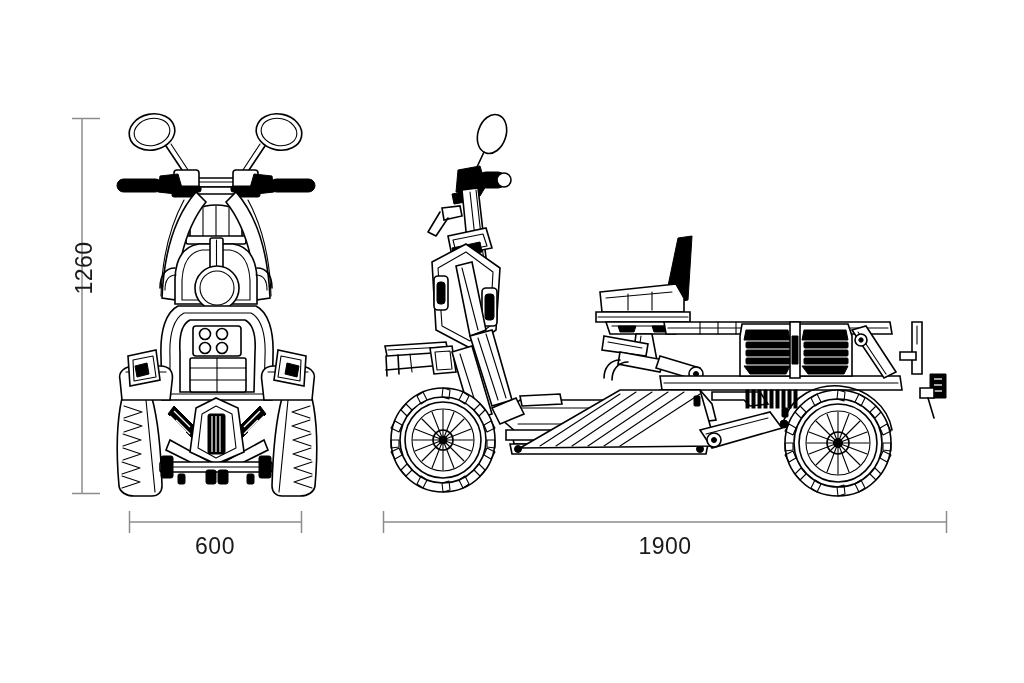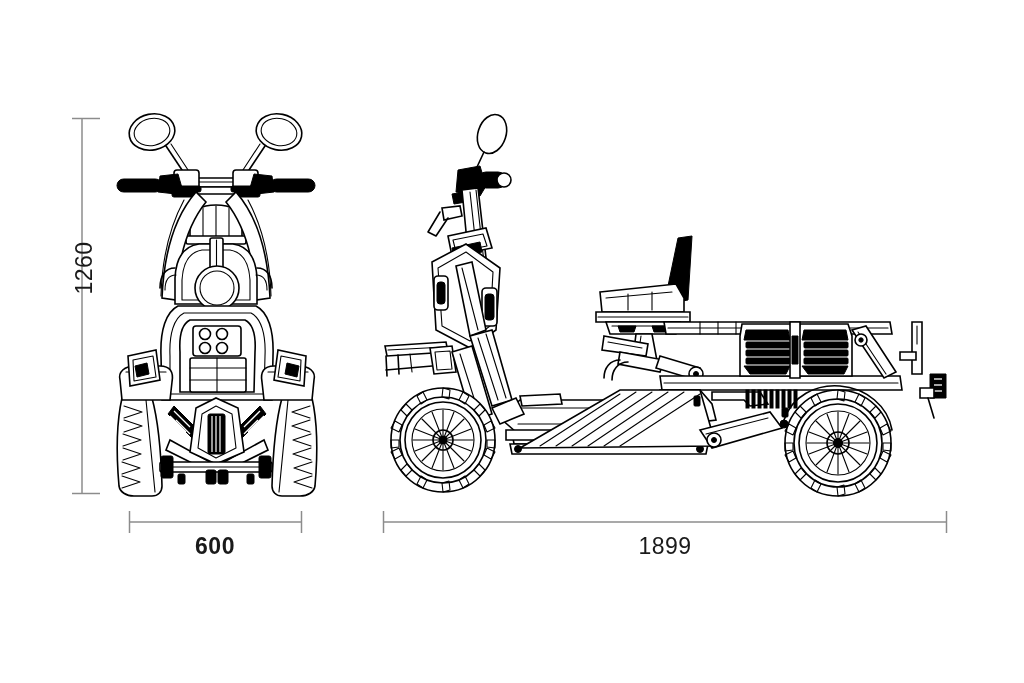--- a/index.html
+++ b/index.html
@@ -36,21 +36,20 @@
   #label-height {
     left: 84px;
     top: 268px;
     transform: translate(-50%, -50%) rotate(-90deg);
     transform-origin: center center;
   }
   #label-width-front {
     left: 215px;
     top: 546px;
     transform: translate(-50%, -50%);
-    font-weight: bold;
   }
   #label-width-side {
     left: 665px;
     top: 546px;
     transform: translate(-50%, -50%);
   }
 </style>
 </head>
 <body>
 
@@ -557,15 +556,15 @@
         <rect class="fl-b" x="782" y="408" width="6" height="9" rx="1"></rect>
         <path class="fl-w" d="M520,396 L560,394 L562,404 L522,406 Z"></path>
       </g>
     </g>
   </svg>
 
   <div class="dim-label" id="label-height">1260</div>
 
   <div class="dim-label" id="label-width-front">600</div>
 
-  <div class="dim-label" id="label-width-side">1899</div>
+  <div class="dim-label" id="label-width-side">1900</div>
 
 </div>
 
 </body></html>

